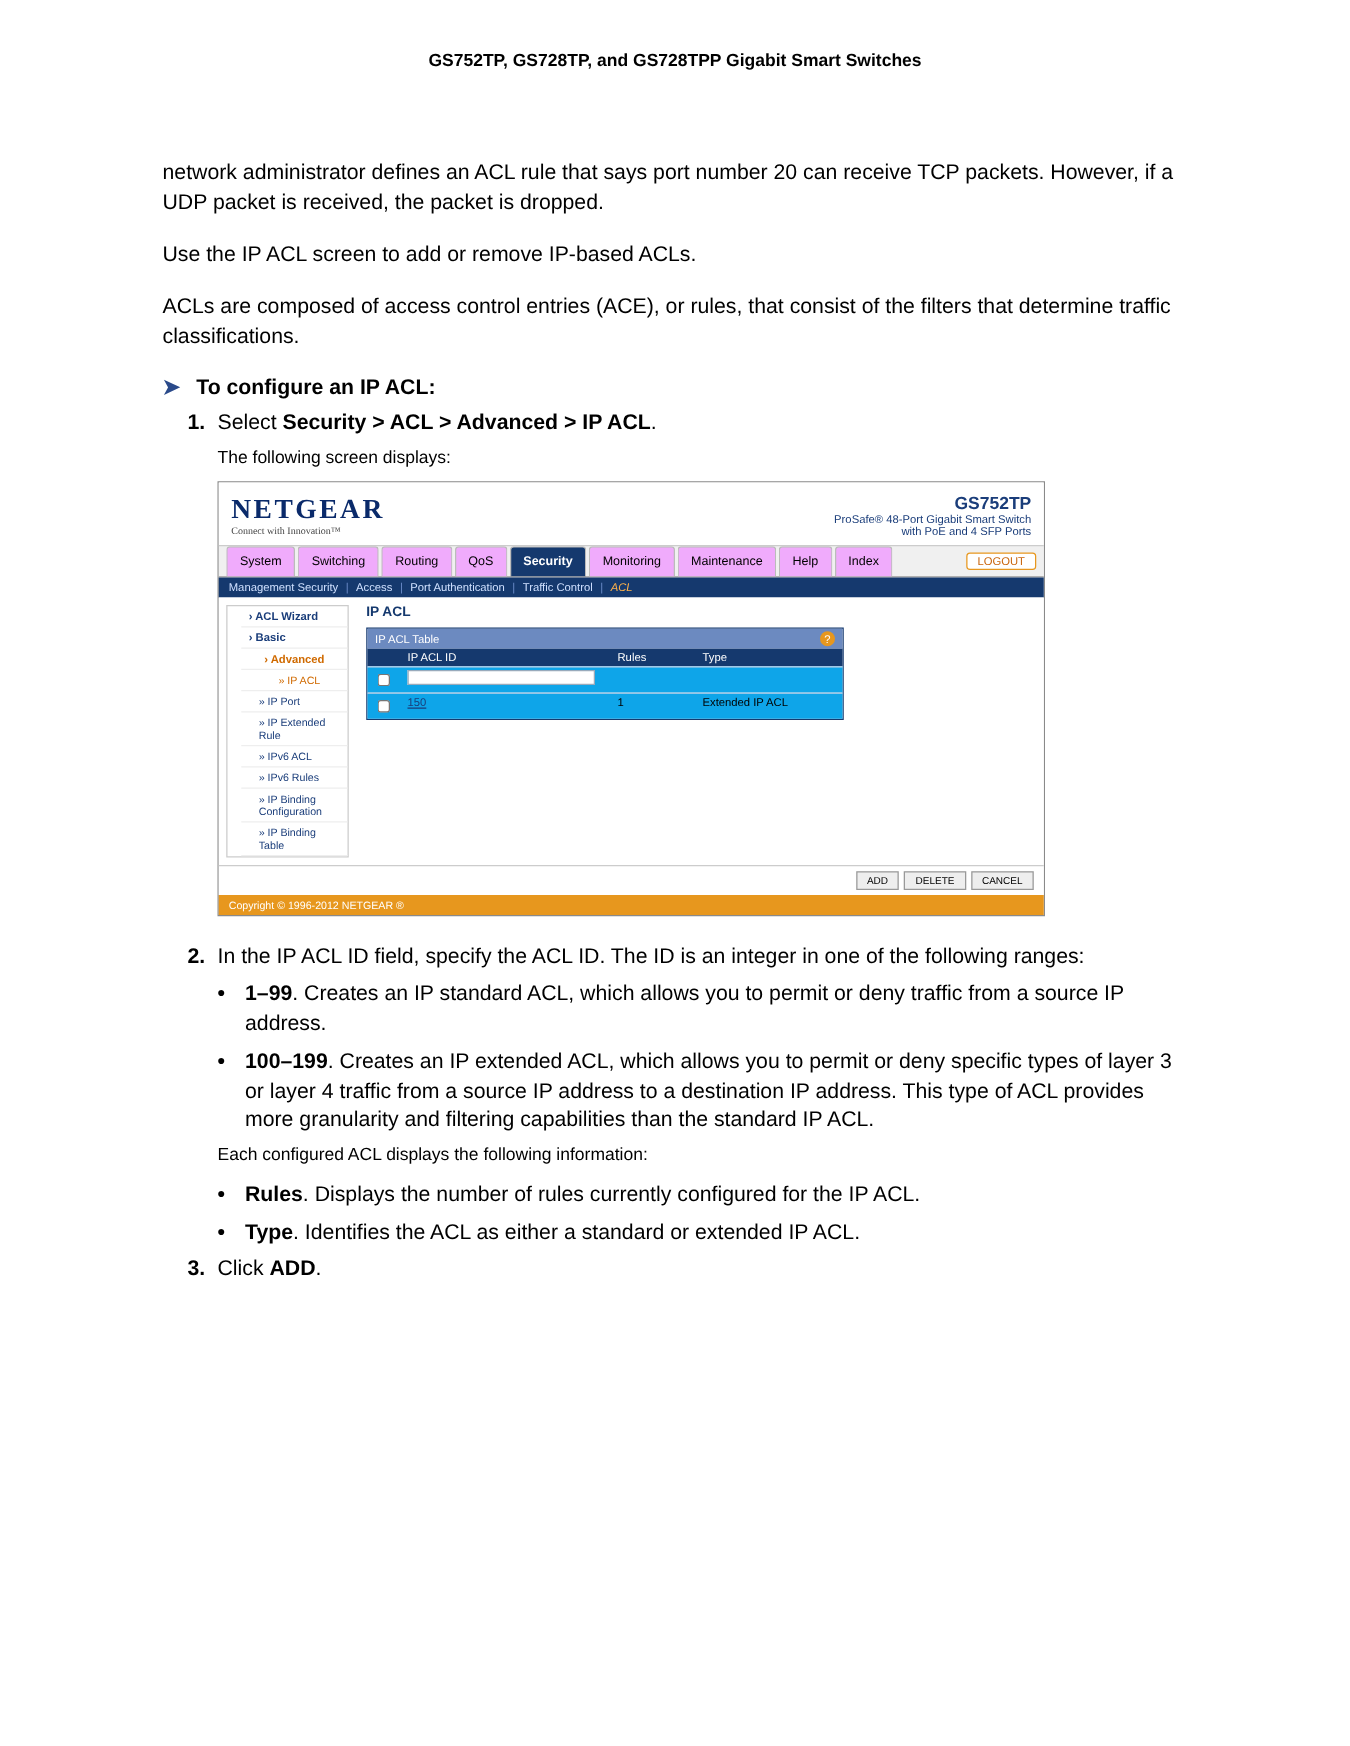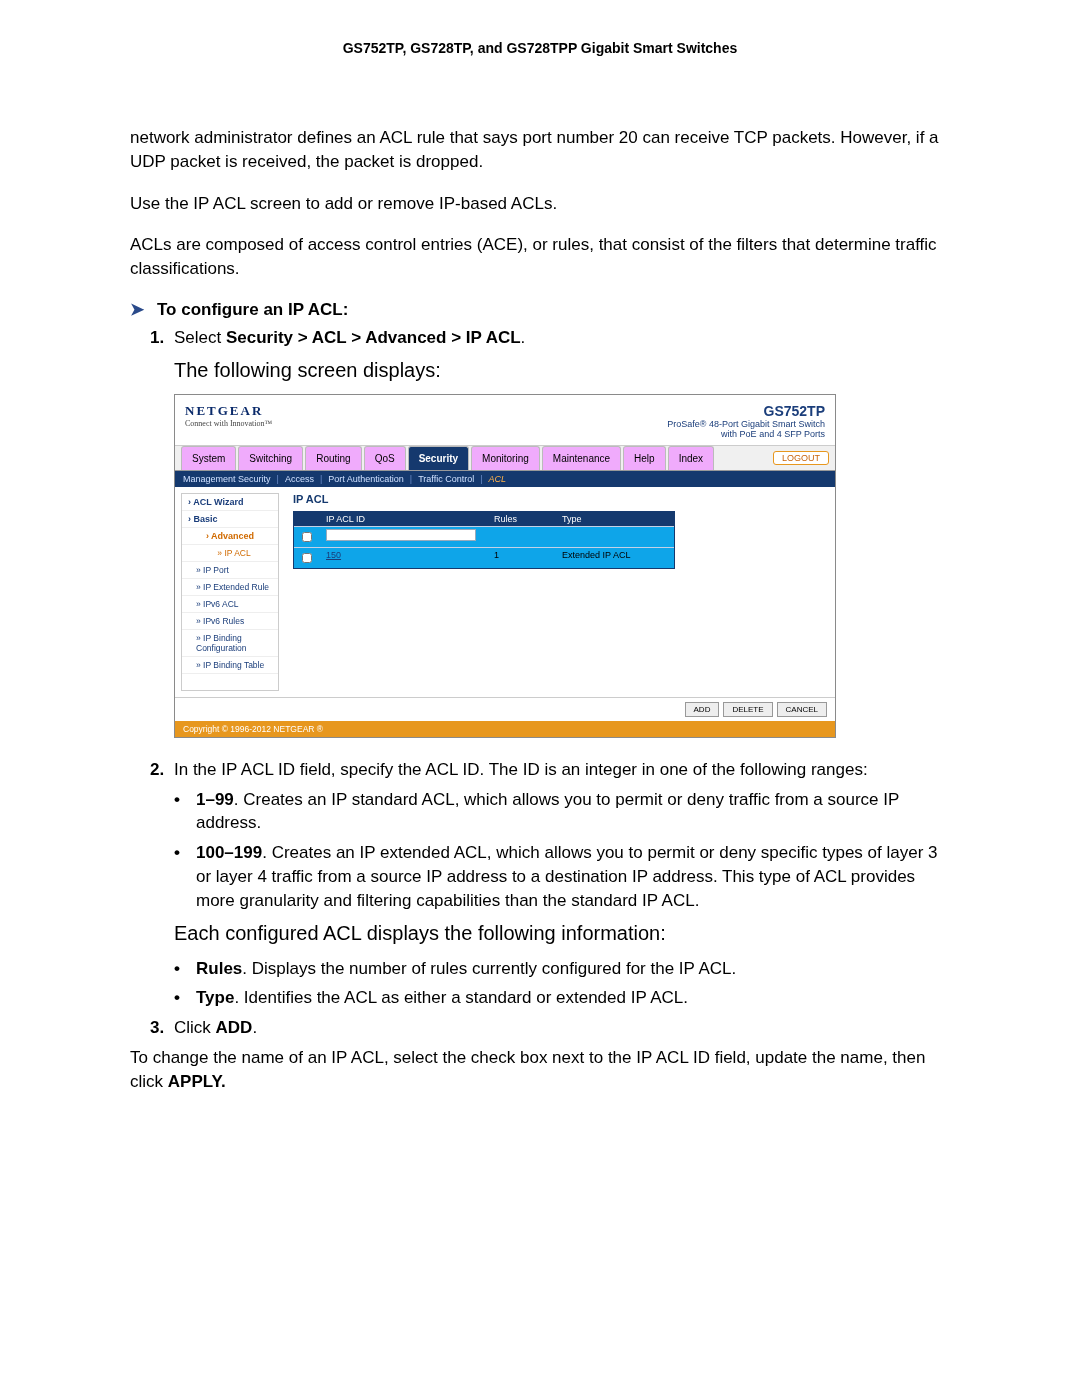--- a/index.html
+++ b/index.html
@@ -41,21 +41,21 @@
     font-size: 17px;
     line-height: 1.4;
   }
   .ol-item .num {
     font-weight: bold;
     min-width: 24px;
   }
   .ol-item .content { flex: 1; }
   .sub-indent {
     margin-left: 44px;
-    font-size: 20px;
+    font-size: 14px;
     line-height: 1.4;
     margin-bottom: 10px;
   }
   .bullet-row {
     display: flex;
     margin: 6px 0 6px 44px;
     font-size: 17px;
     line-height: 1.4;
   }
   .bullet-row .dot { min-width: 22px; font-weight: bold; }
@@ -72,21 +72,21 @@
     display: flex;
     justify-content: space-between;
     padding: 8px 10px 6px 10px;
   }
   .brand {
     display: flex;
     flex-direction: column;
     font-family: Georgia, serif;
     color: #0a2a6a;
   }
-  .brand .b1 { font-size: 13px; font-weight: bold; letter-spacing: 2px; }
+  .brand .b1 { font-size: 22px; font-weight: bold; letter-spacing: 2px; }
   .brand .b2 { font-size: 8px; color: #444; }
   .model-box { text-align: right; font-size: 9px; color: #1a3d7a; }
   .model-box .m1 { font-weight: bold; font-size: 14px; color: #1a3d7a; }
   .tabs {
     display: flex;
     align-items: center;
     background: #f0f0f0;
     border-top: 1px solid #ccc;
     border-bottom: 1px solid #999;
     padding: 0 6px;
@@ -138,20 +138,21 @@
     border: 1px solid #ccc;
     margin: 6px;
     font-size: 9px;
     background: #fff;
   }
   .ln-item {
     padding: 3px 6px;
     border-bottom: 1px solid #eee;
     cursor: pointer;
     color: #1a3d7a;
+    margin-left: 11px;
   }
   .ln-item.top { font-weight: bold; }
   .ln-item.sel { color: #d06a00; text-align: center; }
   .ln-sub { padding-left: 14px; color: #1a3d7a; font-size: 8.5px; }
   .main-panel {
     flex: 1;
     padding: 6px 8px;
     font-size: 10px;
   }
   .main-panel .pt {
@@ -303,20 +304,24 @@
           <div class="ln-item ln-sub">» IP Port</div>
           <div class="ln-item ln-sub">» IP Extended Rule</div>
           <div class="ln-item ln-sub">» IPv6 ACL</div>
           <div class="ln-item ln-sub">» IPv6 Rules</div>
           <div class="ln-item ln-sub">» IP Binding Configuration</div>
           <div class="ln-item ln-sub">» IP Binding Table</div>
         </div>
       <div class="main-panel">
         <div class="pt">IP ACL</div>
         <div class="acl-table">
+          <div class="acl-thead">
+            <span>IP ACL Table</span>
+            <span class="qmark">?</span>
+          </div>
           <div class="acl-colhead">
             <div class="col-check"></div>
             <div class="col-id">IP ACL ID</div>
             <div class="col-rules">Rules</div>
             <div class="col-type">Type</div>
           </div>
           <div class="acl-row">
             <div class="col-check"><input type="checkbox" style=""></div>
             <div class="col-id"><input class="idfield" style=""></div>
             <div class="col-rules"></div>
@@ -360,17 +365,14 @@
   <div class="bullet-row">
     <div class="dot">•</div>
     <div class="bc"><b>Type</b><span>. Identifies the ACL as either a standard or extended IP ACL.</span></div>
   </div>
 
   <div class="ol-item">
     <div class="num">3.</div>
     <div class="content"><span>Click </span><b>ADD</b><span>.</span></div>
   </div>
 
-  <p class="body-text">
-    <span>To change the name of an IP ACL, select the check box next to the IP ACL ID field, update the name, then click </span><b>APPLY.</b>
-  </p>
 
 </div>
 
 </body></html>

